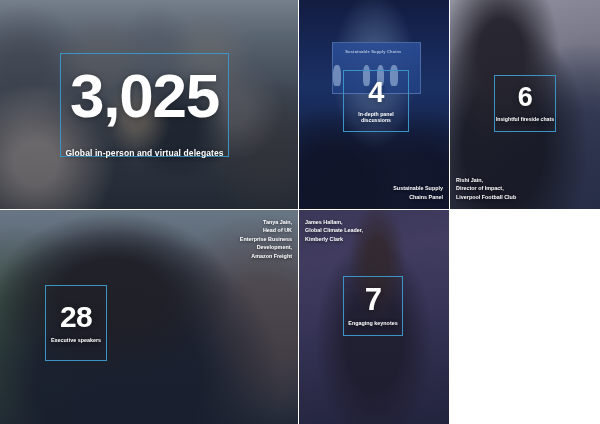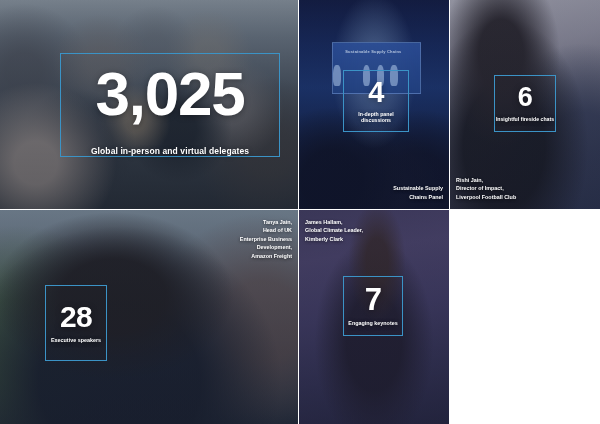--- a/index.html
+++ b/index.html
@@ -182,21 +182,21 @@
     text-shadow: 0 1px 6px rgba(0,0,0,0.35);
   }
   .stat-cap {
     color: #ffffff;
     font-weight: 700;
     line-height: 1.18;
     text-shadow: 0 1px 4px rgba(0,0,0,0.5);
   }
 
   
-  .f-delegates { left: 60px; top: 53px; width: 220px; height: 104px; justify-content: flex-end; }
+  .f-delegates { left: 60px; top: 53px; width: 169px; height: 104px; justify-content: space-between; }
   .f-delegates .stat-num { font-size: 62px; margin-top: 13px; }
   .f-delegates .stat-cap { font-size: 8.5px; margin-top: 24px; letter-spacing: .1px; }
 
   
   .f-panel { left: 44px; top: 70px; width: 66px; height: 62px; }
   .f-panel .stat-num { font-size: 29px; }
   .f-panel .stat-cap { font-size: 5.2px; margin-top: 6px; }
 
   
   .f-fireside { left: 44px; top: 75px; width: 62px; height: 57px; }

